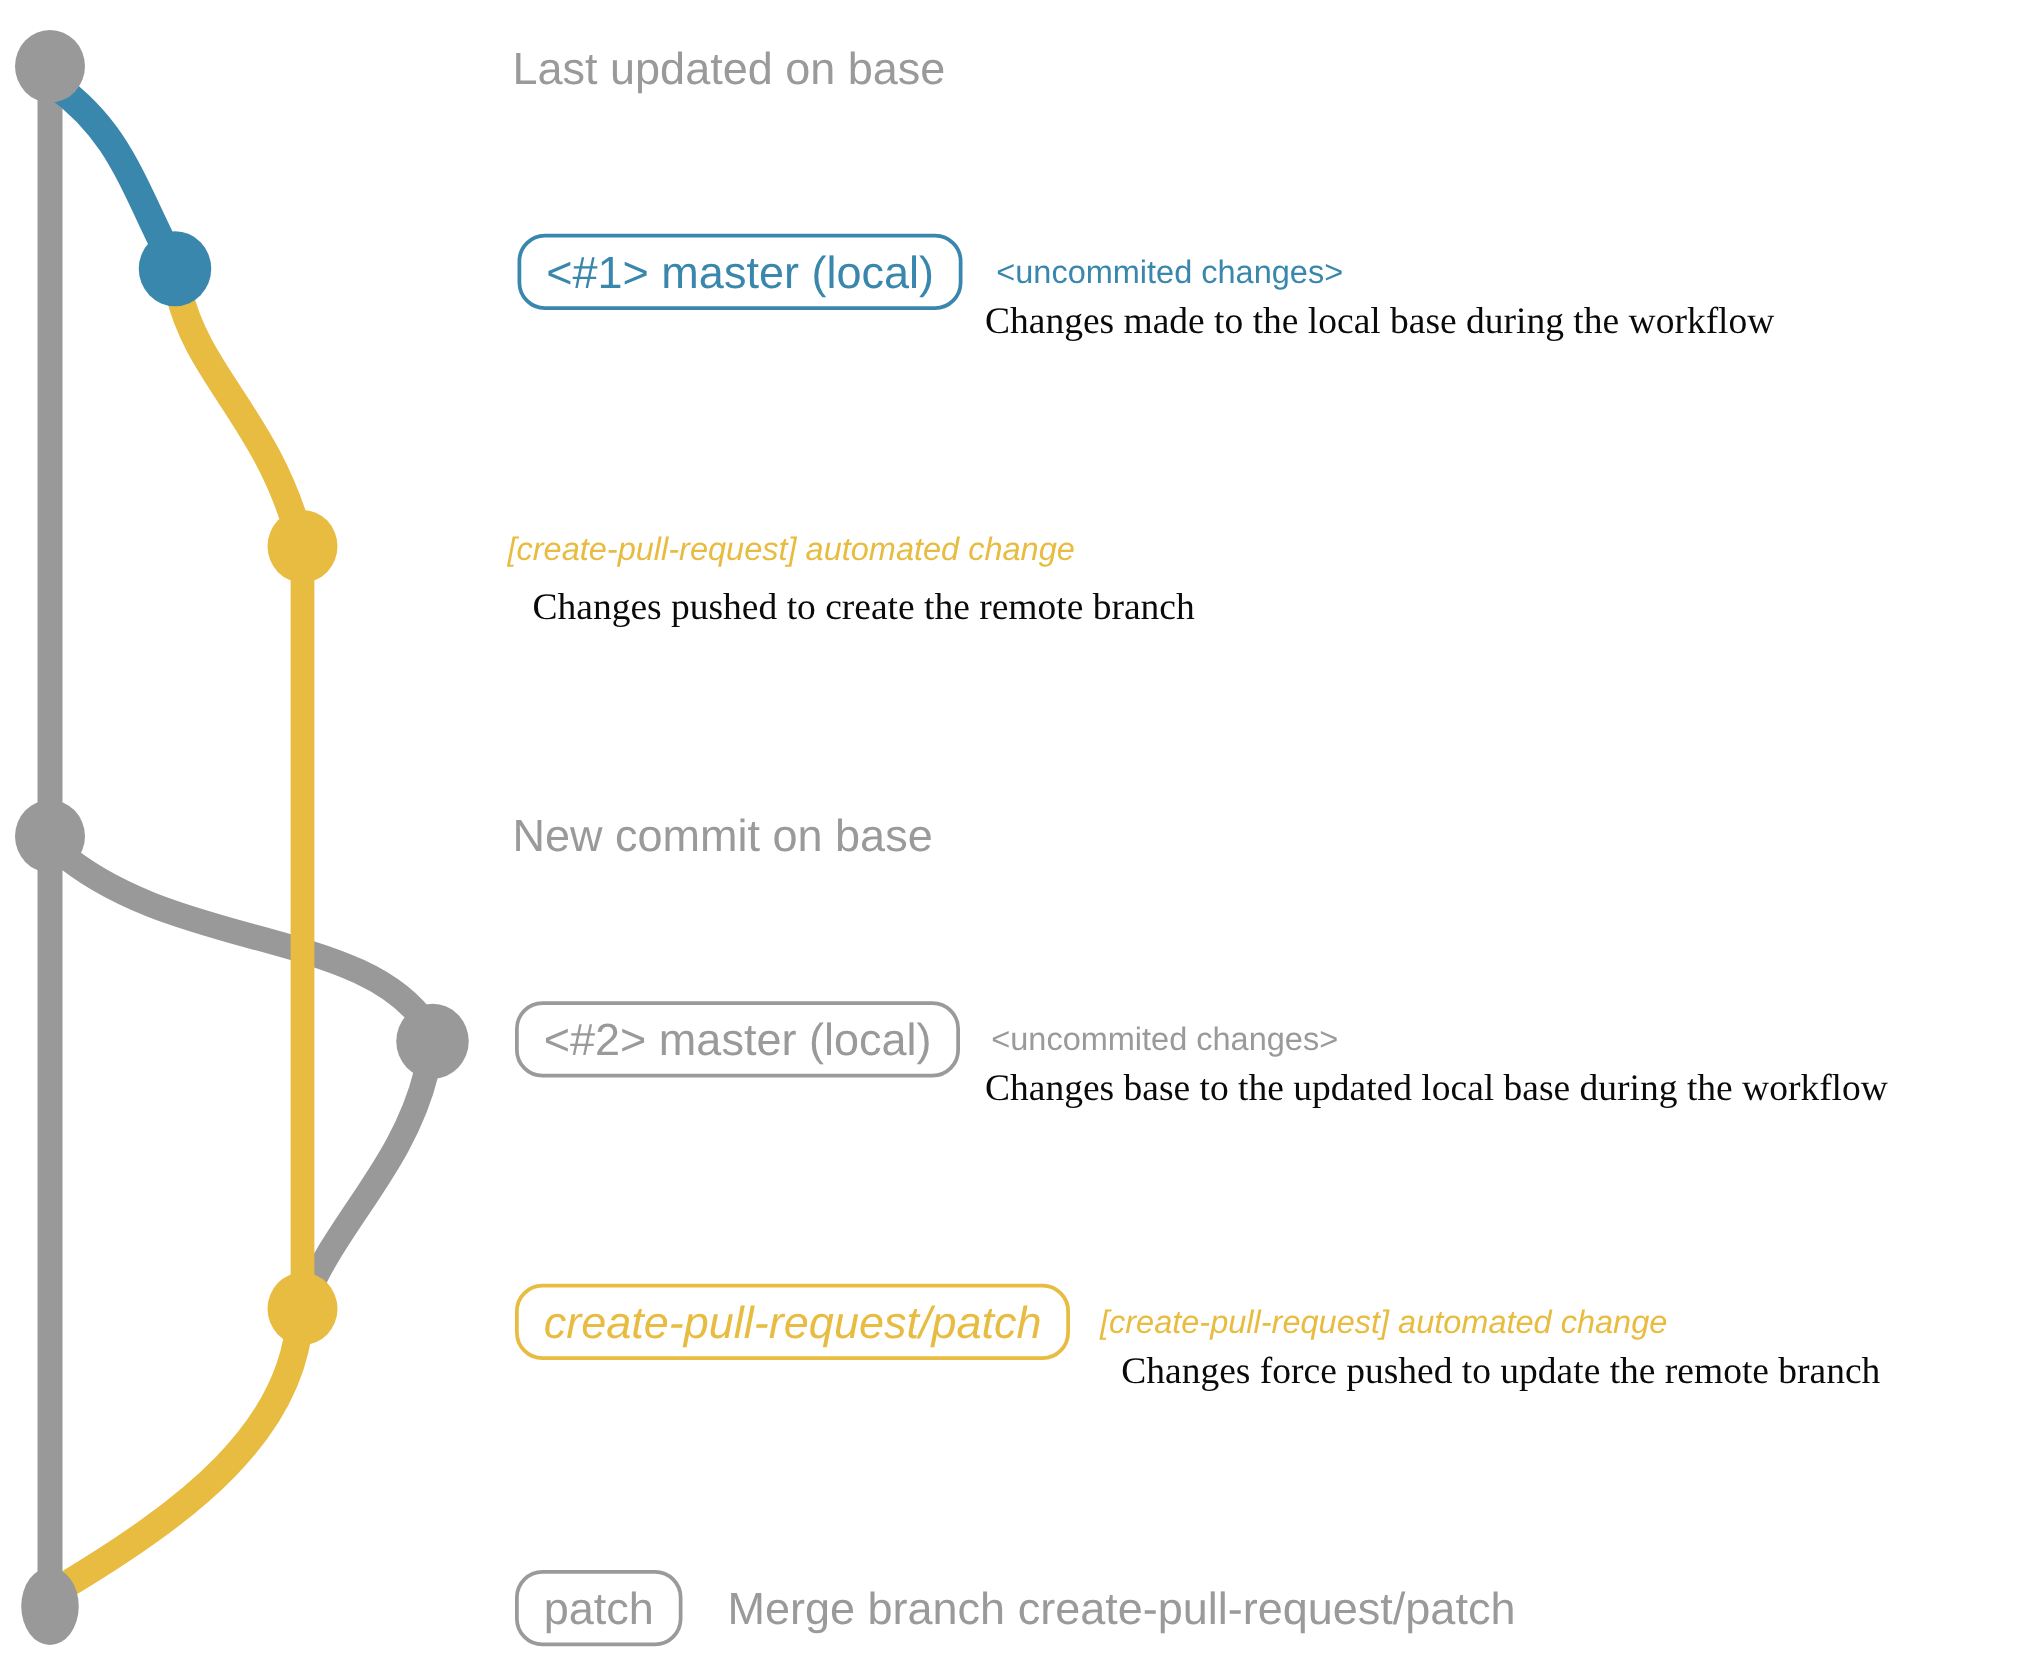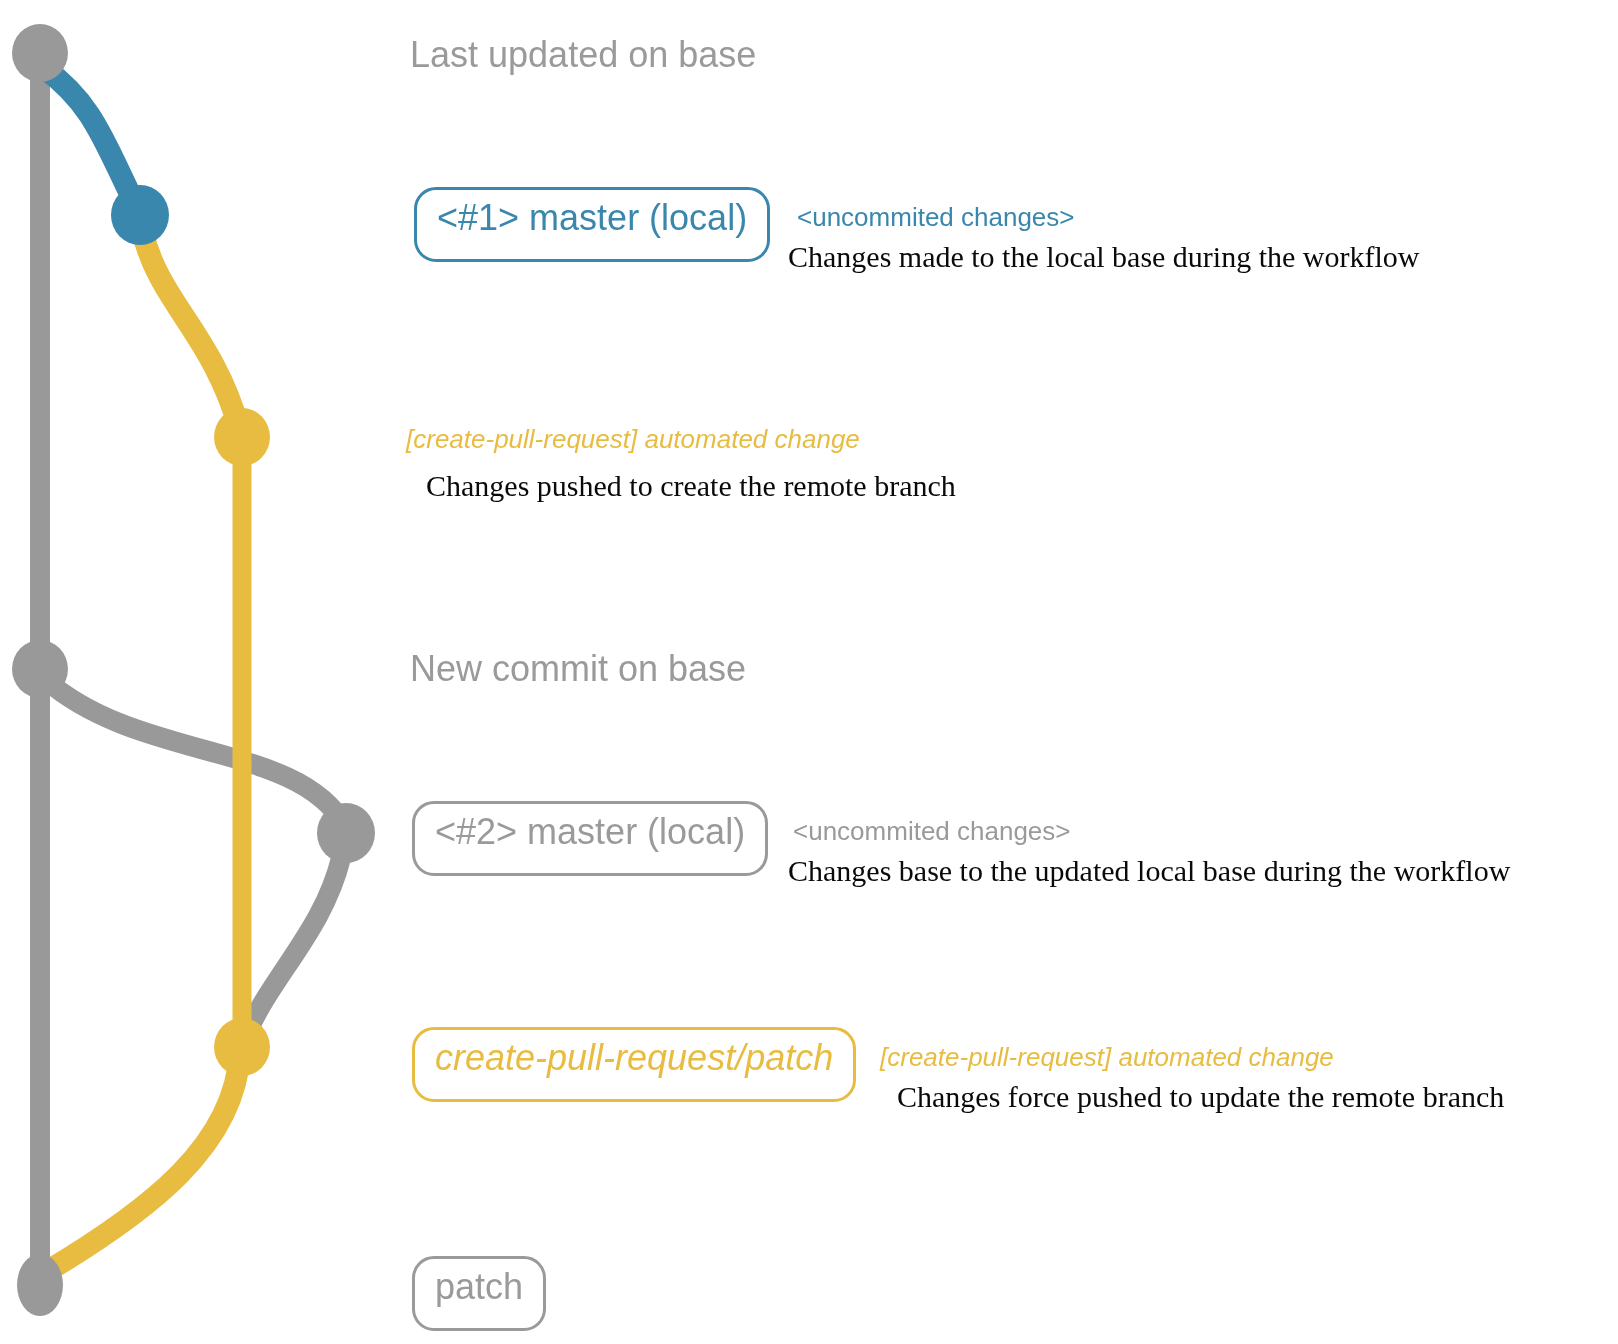--- a/index.html
+++ b/index.html
@@ -16,21 +16,21 @@
   }
   .canvas{position:absolute;inset:0;}
   .graph{position:absolute;left:0;top:0;}
   .label{
     position:absolute;font-size:36px;line-height:44px;
     color:var(--gray_text);white-space:nowrap;
   }
   .status{position:absolute;font-size:26px;line-height:44px;white-space:nowrap;}
   .badge{
     position:absolute;box-sizing:border-box;
-    font-size:36px;line-height:55px;height:75px;
+    font-size:36px;line-height:55px;height:61px;
     padding:0 20px;border:3px solid;border-radius:22px;
     white-space:nowrap;background:#ffffff;
   }
   .blue{color:var(--blue);border-color:var(--blue);}
   .grayc{color:var(--gray_text);border-color:var(--gray_text);}
   .yellowc{color:var(--yellow);border-color:var(--yellow);font-style:italic;}
   .desc{
     position:absolute;font-family:"Liberation Serif",serif;
     font-size:30px;line-height:38px;color:var(--dark);white-space:nowrap;
   }
@@ -75,14 +75,15 @@
 
   <div class="badge grayc" style="left:412px;top:801px;">&lt;#2&gt; master (local)</div>
   <div class="status grayc" style="left:793px;top:809px;">&lt;uncommited changes&gt;</div>
   <div class="desc" style="left:788px;top:852px;">Changes base to the updated local base during the workflow</div>
 
   <div class="badge yellowc" style="left:412px;top:1027px;">create-pull-request/patch</div>
   <div class="status yellowc" style="left:880px;top:1035px;">[create-pull-request] automated change</div>
   <div class="desc" style="left:897px;top:1078px;">Changes force pushed to update the remote branch</div>
 
   <div class="badge grayc" style="left:412px;top:1256px;">patch</div>
+  <div class="label" style="left:582px;top:1265px;">Merge branch create-pull-request/patch</div>
 
 </div>
 
 </body></html>

